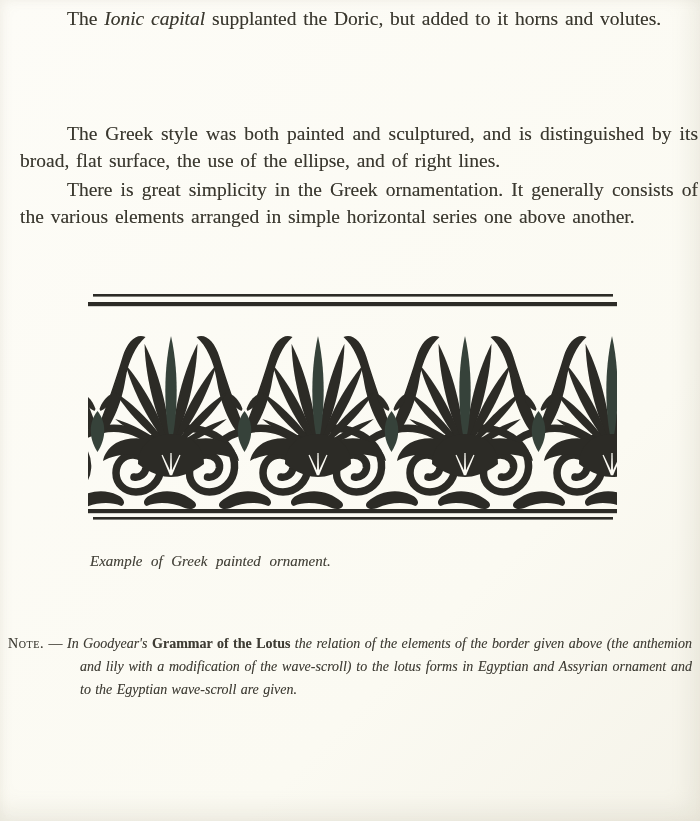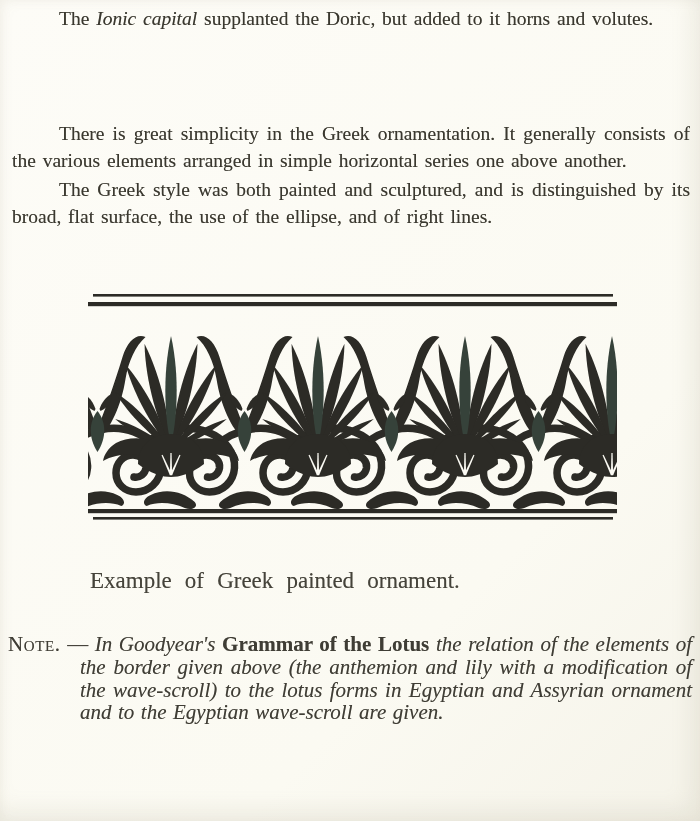--- a/index.html
+++ b/index.html
@@ -7,69 +7,69 @@
     width:700px;height:821px;
     background:#fbfaf3;
     font-family:"Liberation Serif","DejaVu Serif",serif;
     overflow:hidden;
   }
   .page{
     position:relative;width:700px;height:821px;
     background:linear-gradient(135deg,#fdfcf7 0%,#fbfaf2 70%,#f5f3e9 100%);
     box-shadow:inset -8px -10px 22px rgba(150,140,115,0.14), inset 3px 2px 10px rgba(150,140,115,0.06);
   }
-  .tblock{position:absolute;left:12px;width:678px;}
+  .tblock{position:absolute;left:20px;width:678px;}
   .tblock p{
     margin:0;
     font-size:19.5px;line-height:27px;
     color:#3a382f;
     text-align:justify;
     text-indent:47px;
     word-spacing:0.10em;
     text-shadow:0 0 0.6px rgba(58,56,47,0.45);
   }
   .block-a{top:5px;}
   .block-b{top:120px;}
   .block-b p + p{margin-top:2px;}
   .block-c{top:740px;}
   .it{font-style:italic;}
   .caps{font-size:0.84em;letter-spacing:0.8px;}
   .figure{position:absolute;top:291px;left:88px;width:529px;height:231px;}
   .caption{
-    position:absolute;top:570px;left:90px;
-    font-size:23px;line-height:22px;
+    position:absolute;top:550px;left:90px;
+    font-style:italic;font-size:15px;line-height:22px;
     color:#45433a;word-spacing:0.32em;
     text-shadow:0 0 0.5px rgba(68,66,58,0.4);
   }
   .note{
     position:absolute;top:633px;left:8px;width:684px;
     box-sizing:border-box;
     padding-left:72px;text-indent:-72px;
-    font-size:21px;line-height:22.8px;
+    font-size:14px;line-height:22.8px;
     color:#3f3d35;
     text-align:justify;
     word-spacing:0.06em;
     text-shadow:0 0 0.5px rgba(63,61,53,0.4);
   }
   .note .sc{font-variant:small-caps;letter-spacing:0.6px;font-style:normal;}
   .note .nit{font-style:italic;}
   .note .nbold{font-weight:bold;font-style:normal;}
 </style>
 </head>
 <body>
 
 <div class="page">
 
   <div class="tblock block-a">
     <p><span>The </span><span class="it">Ionic capital</span><span> supplanted the Doric, but added to it horns and volutes.</span></p>
   </div>
 
   <div class="tblock block-b">
+    <p>The Greek style was both painted and sculptured, and is distinguished by its broad, flat surface, the use of the ellipse, and of right lines.</p>
     <p>There is great simplicity in the Greek ornamentation.  It generally consists of the various elements arranged in simple horizontal series one above another.</p>
-    <p>The Greek style was both painted and sculptured, and is distinguished by its broad, flat surface, the use of the ellipse, and of right lines.</p>
   </div>
 
   <div class="figure">
     <svg width="529" height="231" viewBox="0 0 529 231" aria-hidden="true">
       <defs>
         <path id="leaf" d="M0,-6 C-6,-28 -9,-74 0,-114 C9,-74 6,-28 0,-6 Z"></path>
         <path id="wingL" d="M-5,-2 C-22,-9 -41,-10 -53,-3 C-61,2 -65,9 -66,15 C-56,9 -41,7 -27,9 C-15,10 -8,6 -5,-2 Z"></path>
         <g id="palm">
           <use href="#leaf" transform="rotate(-14) scale(0.96)"></use>
           <use href="#leaf" transform="rotate(14) scale(0.96)"></use>

